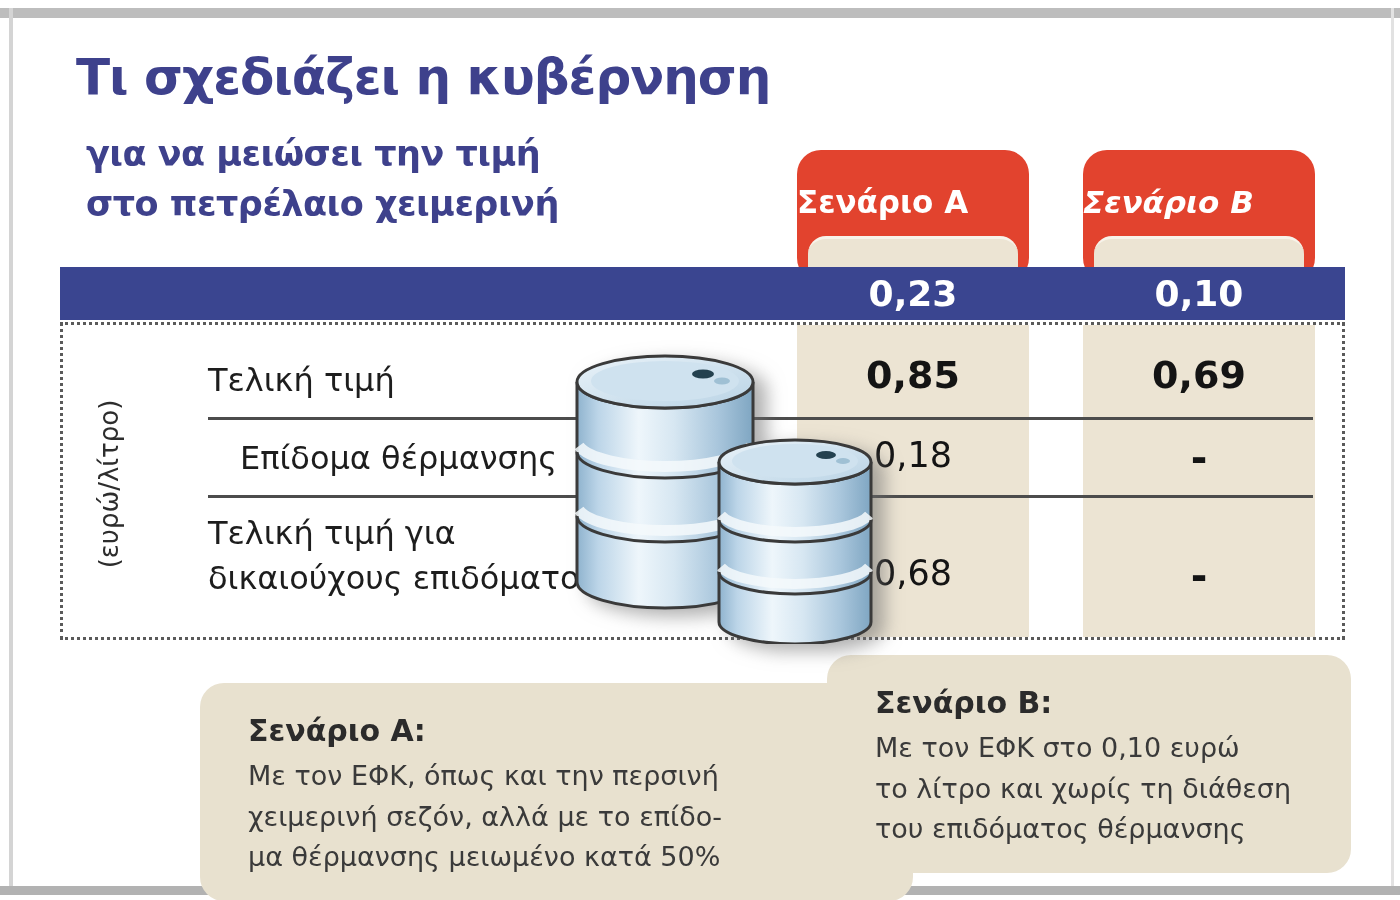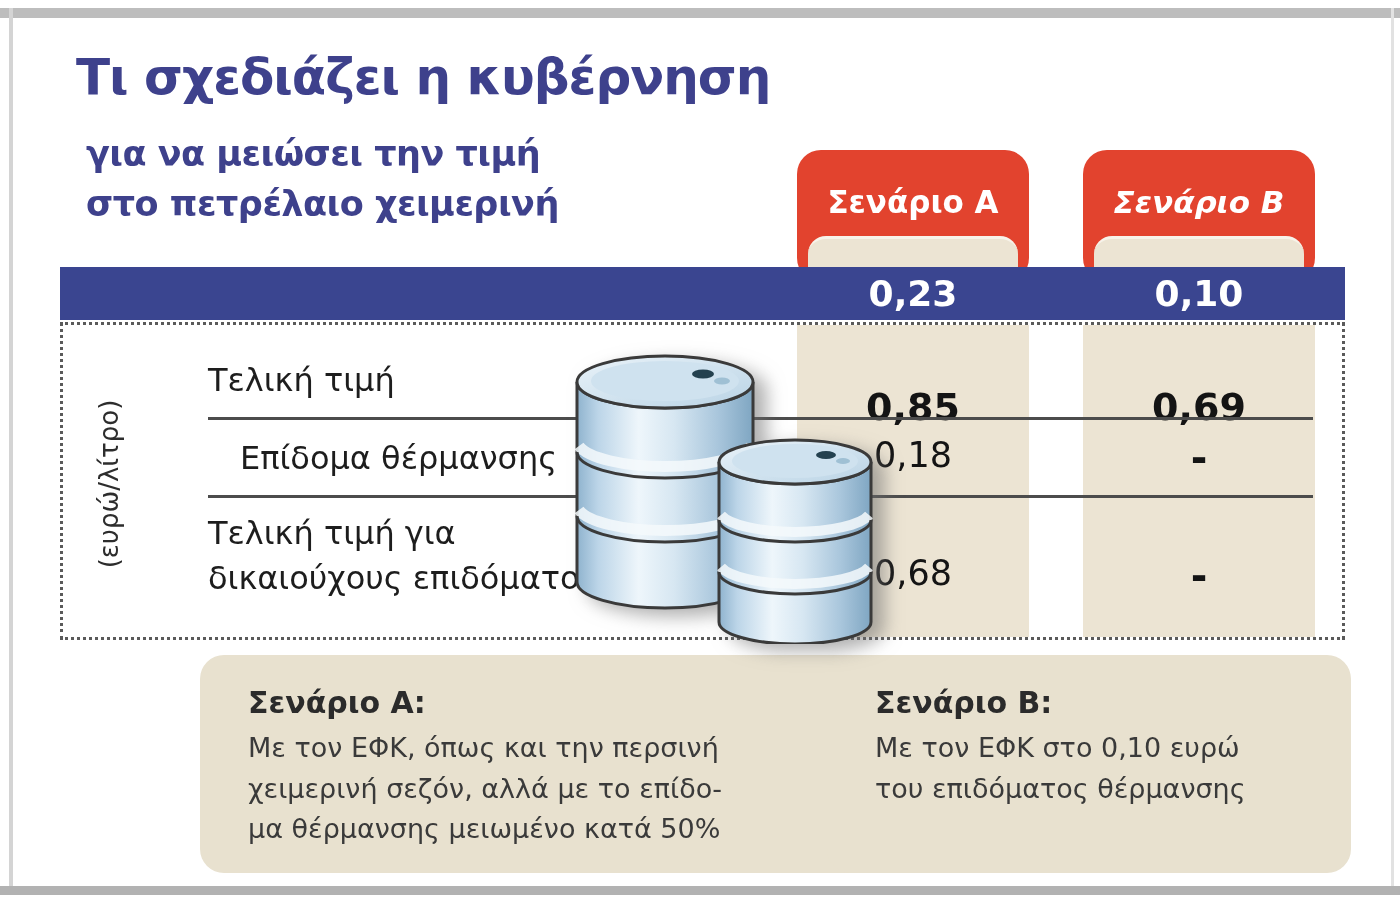--- a/index.html
+++ b/index.html
@@ -28,21 +28,21 @@
   }
 
   
   .tab {
     position:absolute; top:150px; width:232px; height:132px;
     background:#e2432e; border-radius:24px; z-index:1;
   }
   .tab-a { left:797px; }
   .tab-b { left:1083px;font-style:italic; }
   .tab-label {
-    text-align:center; margin-top:34px;
+    text-align:left; margin-top:34px;
     color:#ffffff; font-weight:bold; font-size:31px;
   }
   .tab-inset {
     position:absolute; left:11px; right:11px; bottom:0; height:46px;
     background:#ece4d3; border-radius:18px 18px 0 0;
     border-top:3px solid #f7f3ea;
   }
 
   
   .tax-bar {
@@ -80,40 +80,40 @@
   .row2-label { top:114px;margin-left:32px; }
   .row3-label { top:186px; line-height:1.4; }
 
   .divider { position:absolute; left:145px; width:1105px; height:3px; background:#4c4c4c; }
   .divider-1 { top:92px; }
   .divider-2 { top:170px; }
 
   .val { position:absolute; width:232px; text-align:center; color:#141414; }
   .val-a { left:734px; }
   .val-b { left:1020px; }
-  .val-strong { font-size:38px; font-weight:bold;margin-top:32px; }
+  .val-strong { font-size:38px; font-weight:bold; }
   .val-plain  { font-size:35px; }
   .val-dash   { font-size:40px; font-weight:bold; }
   .vt1 { top:28px; }
   .vt2 { top:110px; }
   .vt3 { top:228px; }
 
   
   .barrels {
     position:absolute; left:560px; top:334px; width:340px; height:310px; z-index:3;
     filter:drop-shadow(12px 7px 9px rgba(110,110,110,0.55));
   }
 
   
   .note {
     position:absolute; top:655px; height:218px;
     background:#e8e1cf; border-radius:24px; z-index:1;
     padding:30px 20px 0 48px;
   }
-  .note-a { left:200px; width:713px; }
+  .note-a { left:200px; width:713px;margin-top:28px; }
   .note-b { left:827px; width:524px; }
   .note-title { font-size:30px; font-weight:bold; color:#2b2b2b; margin-bottom:8px; }
   .note-line  { font-size:27px; line-height:1.5; color:#3a3a3a; }
 </style>
 </head>
 <body>
 
 <div class="strip-top"></div>
 <div class="strip-bottom"></div>
 <div class="edge-left"></div>
@@ -206,14 +206,15 @@
 
 <div class="note note-a">
   <div class="note-title">Σενάριο Α:</div>
   <div class="note-line">Με τον ΕΦΚ, όπως και την περσινή</div>
   <div class="note-line">χειμερινή σεζόν, αλλά με το επίδο-</div>
   <div class="note-line">μα θέρμανσης μειωμένο κατά 50%</div>
 </div>
 <div class="note note-b">
   <div class="note-title">Σενάριο Β:</div>
   <div class="note-line">Με τον ΕΦΚ στο 0,10 ευρώ</div>
+  <div class="note-line">το λίτρο και χωρίς τη διάθεση</div>
   <div class="note-line">του επιδόματος θέρμανσης</div>
 </div>
 
 </body></html>

